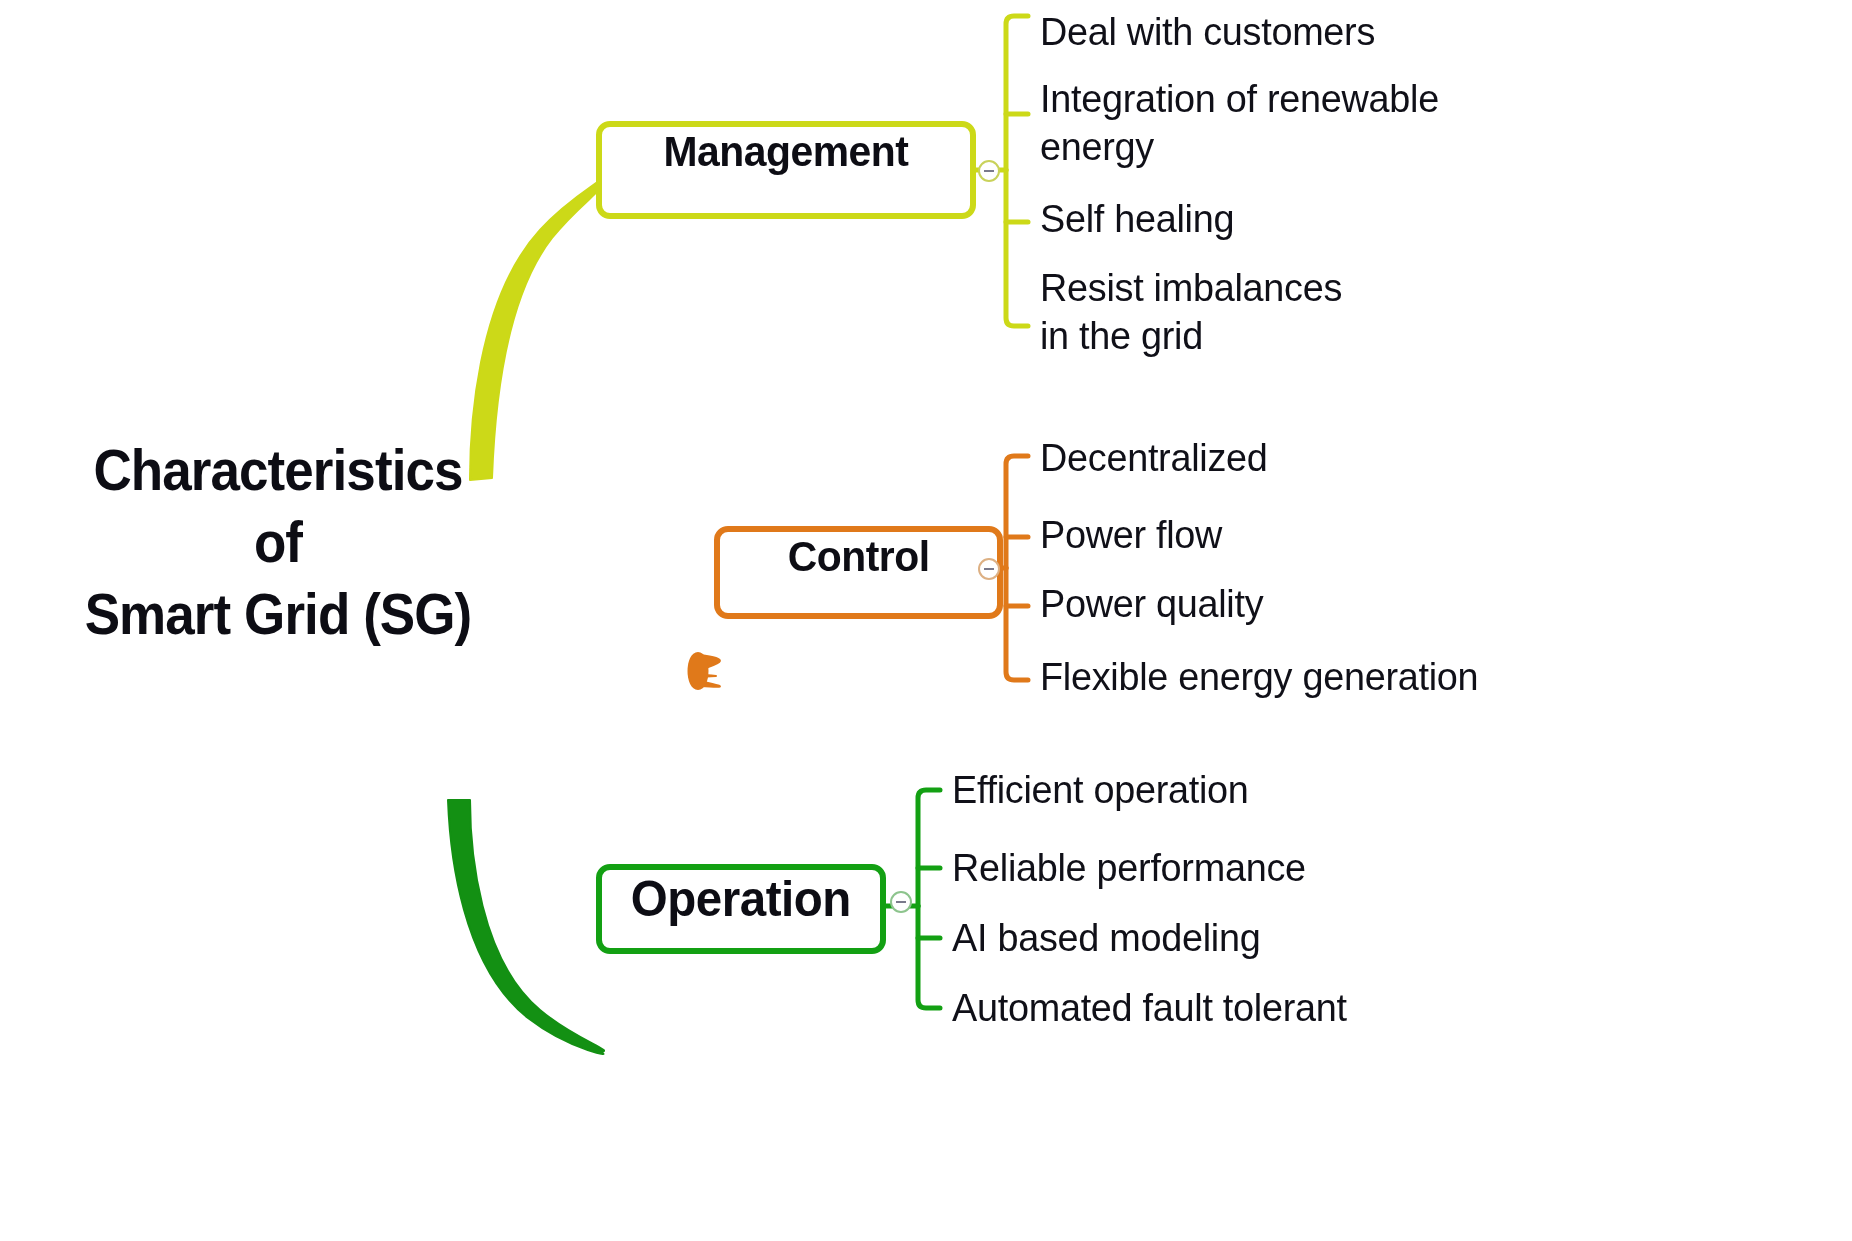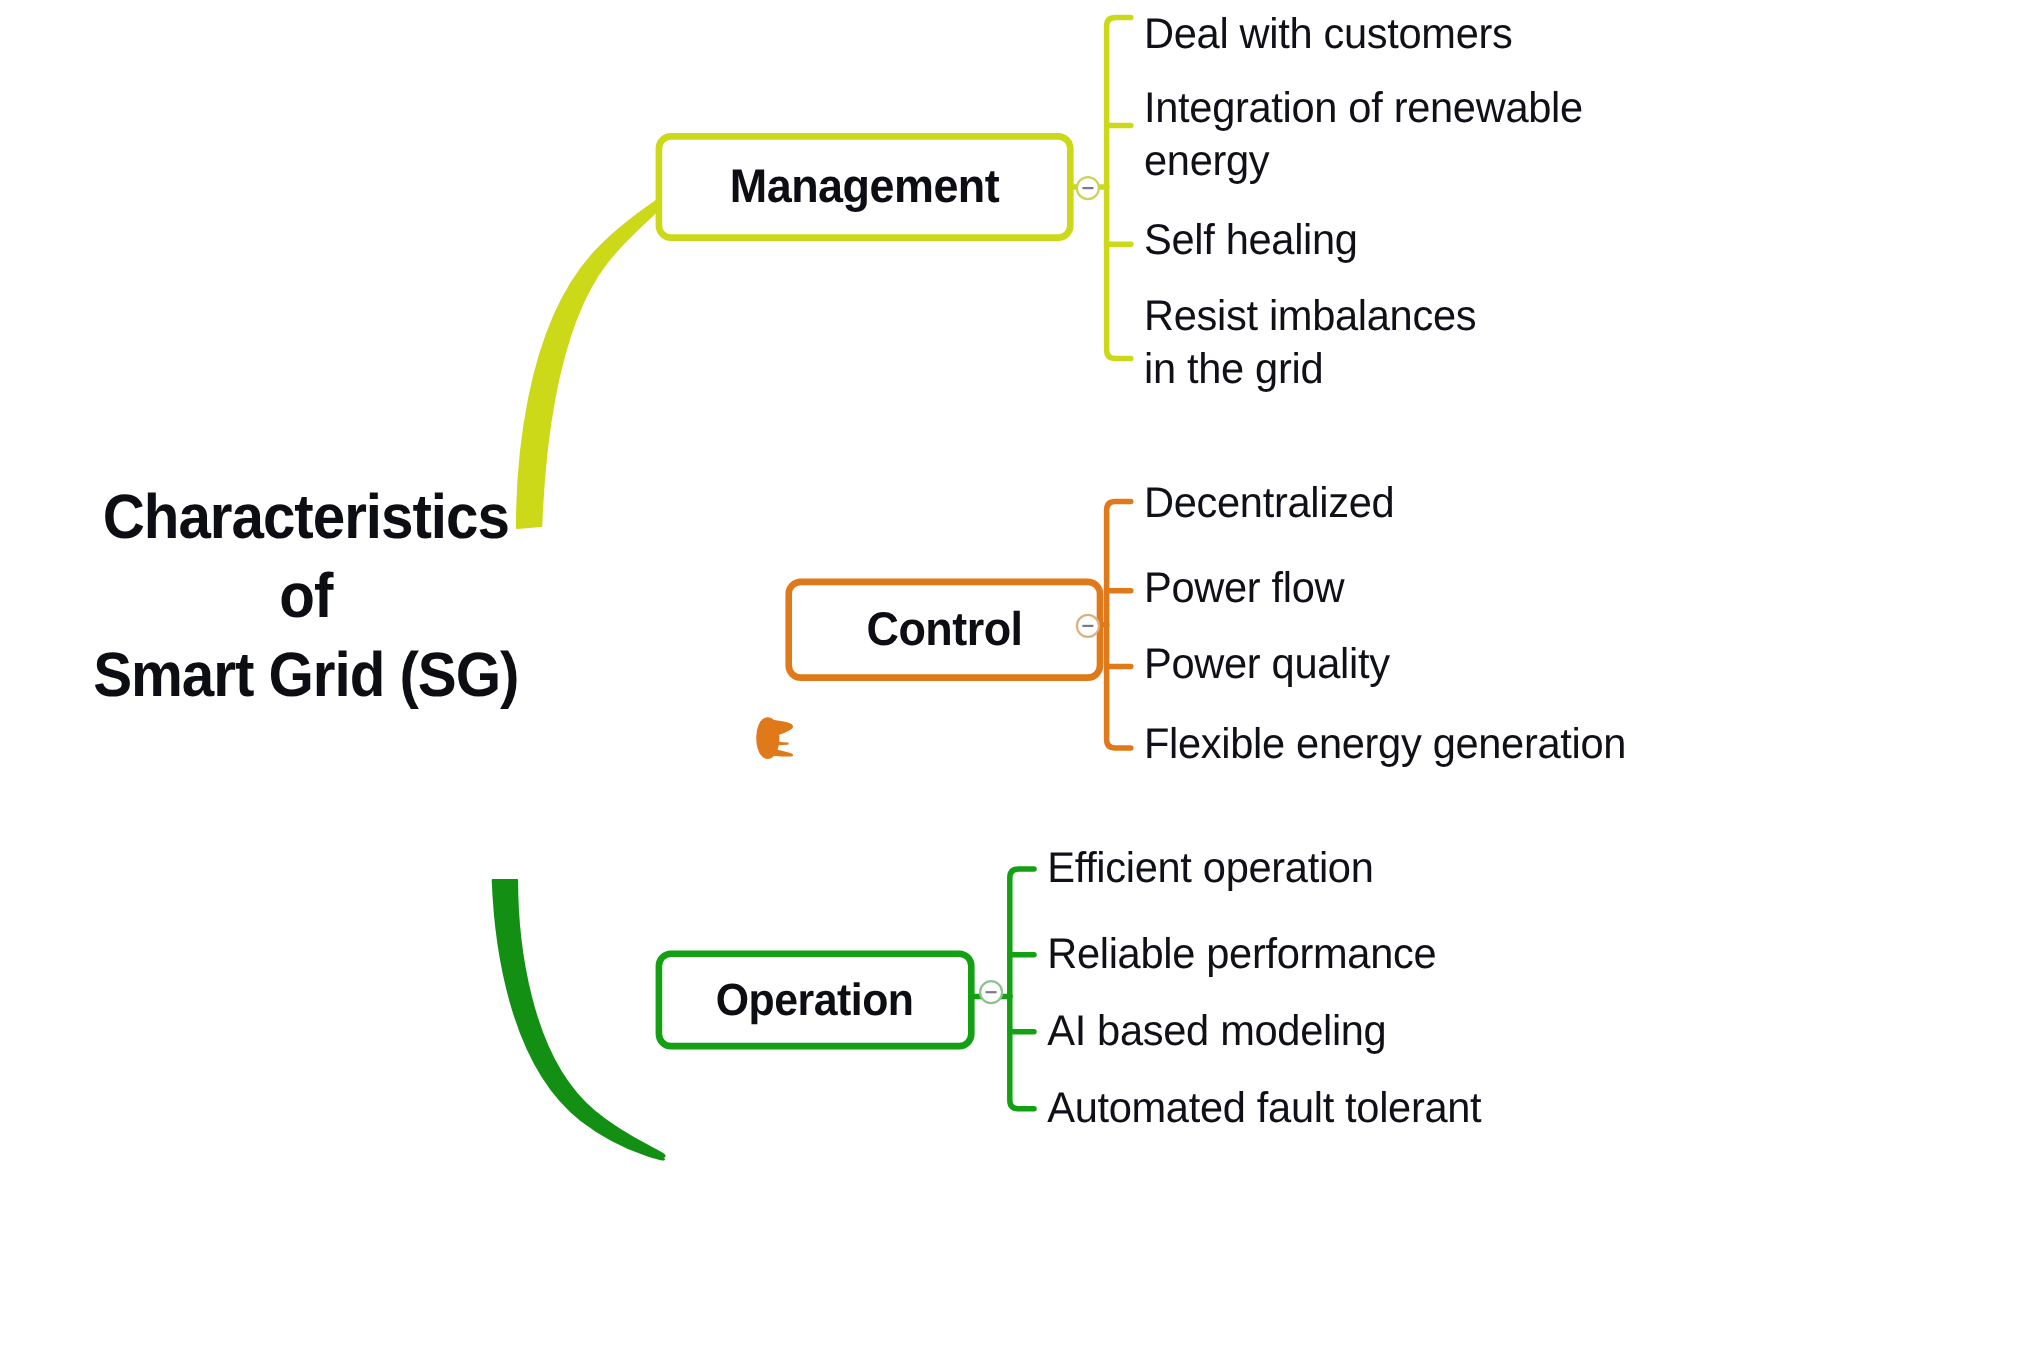--- a/index.html
+++ b/index.html
@@ -48,21 +48,21 @@
 
   
   .branch-box {
     position: absolute;
     box-sizing: border-box;
     background: #ffffff;
     border-style: solid;
     border-width: 6px;
     border-radius: 14px;
     display: flex;
-    align-items: center;
+    align-items: flex-start;
     justify-content: center;
     font-family: "Liberation Sans", sans-serif;
     font-weight: bold;
     color: #0d0d14;
     letter-spacing: -0.5px;
   }
   .branch-label {
     transform: scaleX(0.95);
     white-space: nowrap;
   }
@@ -76,21 +76,21 @@
   #branch-control {
     left: 714px; top: 526px;
     width: 289px; height: 93px;
     border-color: #e0791a;
     font-size: 43px;
   }
   #branch-operation {
     left: 596px; top: 864px;
     width: 290px; height: 90px;
     border-color: #13a013;
-    font-size: 41px;
+    font-size: 50px;
   }
 
   
   .collapse-toggle {
     position: absolute;
     width: 22px;
     height: 22px;
     border-radius: 50%;
     border: 2px solid #cfcfcf;
     background: #ffffff;

